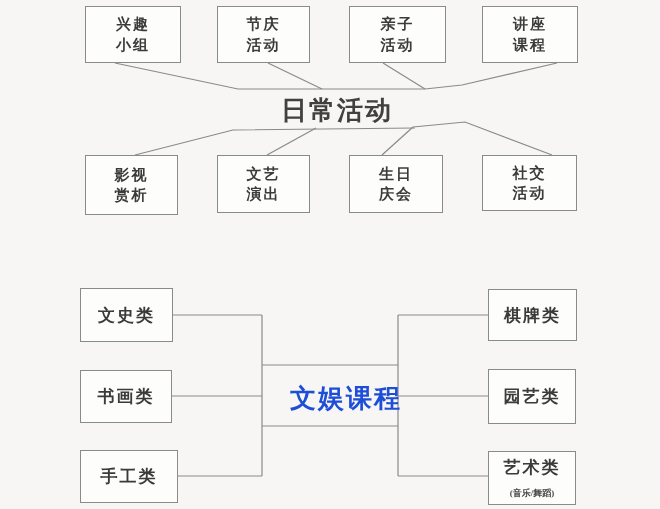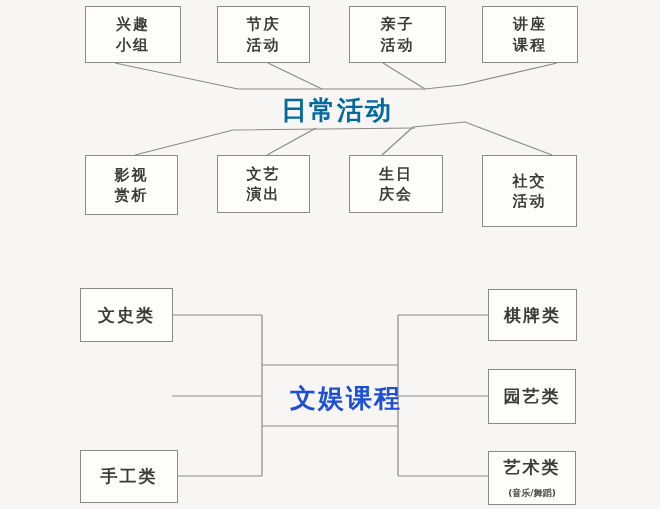--- a/index.html
+++ b/index.html
@@ -6,20 +6,21 @@
   body{
     font-family:"DejaVu Sans","Liberation Sans",sans-serif;
     background:#ffffff;
   }
   .canvas{
     position:relative;
     width:660px;
     height:509px;
     background:#f7f6f4;
     overflow:hidden;
+    font-family:Liberation Serif, serif;
   }
   .lines-svg{
     position:absolute;
     left:0;top:0;
     width:660px;height:509px;
   }
   .node{
     position:absolute;
     background:#fdfdfc;
     border:1px solid #8a8a8a;
@@ -100,41 +101,44 @@
   </div>
   <div class="node" style="left:349px;top:6px;width:97px;height:57px;">
     <span class="l">亲子</span>
     <span class="l">活动</span>
   </div>
   <div class="node" style="left:482px;top:6px;width:96px;height:57px;">
     <span class="l">讲座</span>
     <span class="l">课程</span>
   </div>
 
-  <div class="center-label" style="left: 281px; top: 93px; color: #0369a1;">日常活动</div>
+  <div class="center-label" style="left: 281px; top: 93px; color: #404040;">日常活动</div>
 
   <div class="node" style="left:85px;top:155px;width:93px;height:60px;">
     <span class="l">影视</span>
     <span class="l">赏析</span>
   </div>
   <div class="node" style="left:217px;top:155px;width:93px;height:58px;">
     <span class="l">文艺</span>
     <span class="l">演出</span>
   </div>
   <div class="node" style="left:349px;top:155px;width:94px;height:58px;">
     <span class="l">生日</span>
     <span class="l">庆会</span>
   </div>
-  <div class="node" style="left:482px;top:155px;width:95px;height:72px;">
+  <div class="node" style="left:482px;top:155px;width:95px;height:56px;">
     <span class="l">社交</span>
     <span class="l">活动</span>
   </div>
 
   <div class="node" style="left:80px;top:288px;width:93px;height:54px;">
     <span class="single">文史类</span>
+  </div>
+  <div class="node" style="left:80px;top:370px;width:92px;height:53px;">
+    <span class="single">书画类</span>
   </div>
   <div class="node" style="left:80px;top:450px;width:98px;height:53px;">
     <span class="single">手工类</span>
   </div>
 
   <div class="center-label" style="left: 290px; top: 381px; color: #1d4ed8;">文娱课程</div>
 
   <div class="node" style="left:488px;top:289px;width:89px;height:52px;">
     <span class="single">棋牌类</span>
   </div>

